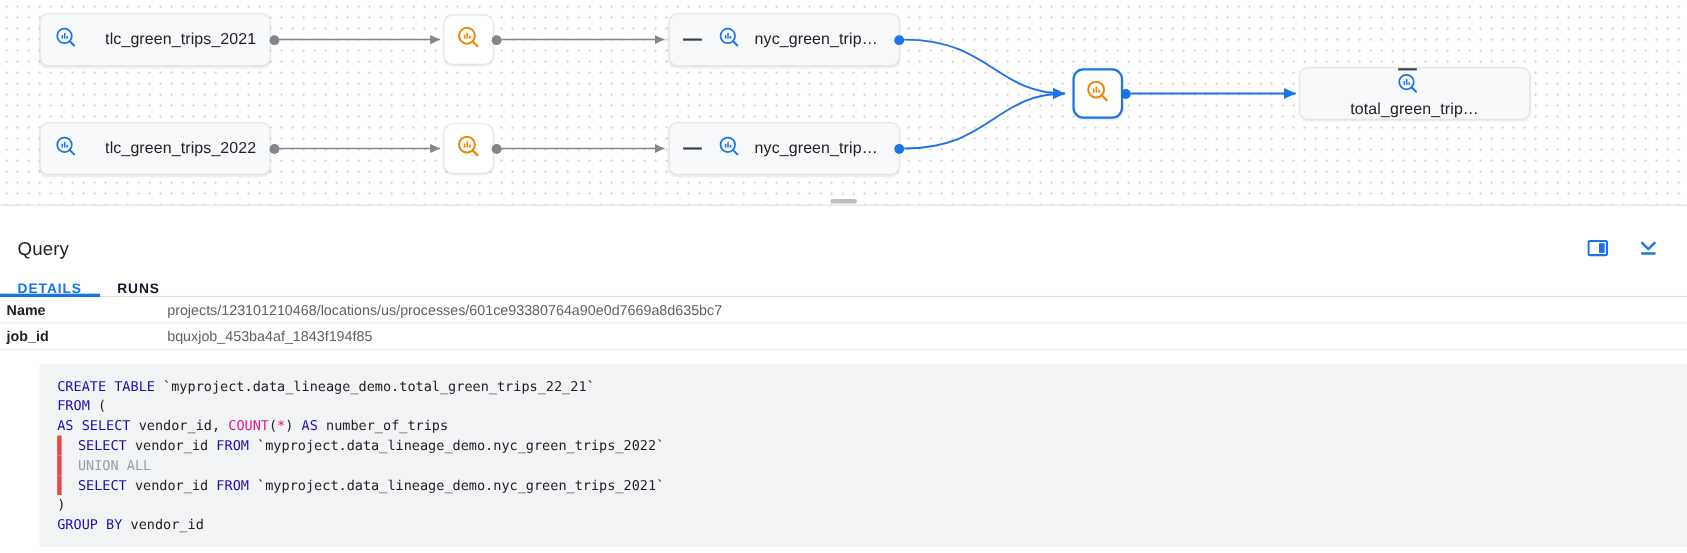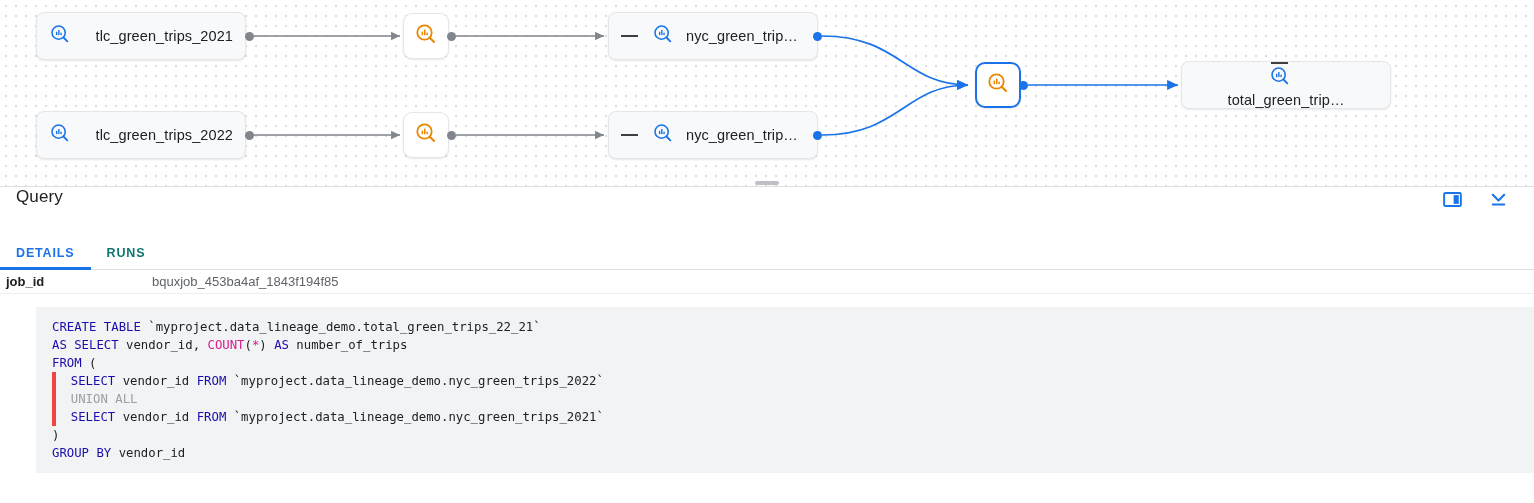--- a/index.html
+++ b/index.html
@@ -116,21 +116,21 @@
   .drag-handle {
     width: 24px;
     height: 4px;
     border-radius: 2px;
     background: #bdc1c6;
   }
 
   .panel-header {
     height: 50px;
     display: flex;
-    align-items: flex-start;
+    align-items: flex-end;
     padding: 0 16px;
   }
   .panel-title {
     font-size: 17px;
     color: #202124;
     letter-spacing: .1px;
   }
   .header-actions {
     margin-left: auto;
     display: flex;
@@ -146,30 +146,31 @@
     justify-content: center;
     cursor: pointer;
   }
 
   
   .tabs {
     display: flex;
     height: 33px;
     border-bottom: 1px solid #e0e0e0;
     padding-left: 0;
+    align-items: flex-end;
   }
   .tab {
     position: relative;
     display: flex;
     align-items: center;
     padding: 0 16px;
     font-size: 12.5px;
     font-weight: bold;
     letter-spacing: .85px;
-    color: #0f766e;
+    color: #0f172a;
     cursor: pointer;
   }
   .tab.active { color: #1a73e8; }
   .tab.active::after {
     content: "";
     position: absolute;
     left: 0; right: 0; bottom: -1px;
     height: 3px;
     background: #1a73e8;
   }
@@ -389,30 +390,34 @@
     <div class="tab active">
       <span>DETAILS</span>
     </div>
     <div class="tab">
       <span>RUNS</span>
     </div>
   </div>
 
   <div>
     <div class="detail-row">
+      <span class="detail-key">Name</span>
+      <span class="detail-val">projects/123101210468/locations/us/processes/601ce93380764a90e0d7669a8d635bc7</span>
+    </div>
+    <div class="detail-row">
       <span class="detail-key">job_id</span>
       <span class="detail-val">bquxjob_453ba4af_1843f194f85</span>
     </div>
   </div>
 
   <div class="sql-block">
     <div id="sql-lines">
         <div class="sql-line"><span class="kw">CREATE TABLE </span><span>`myproject.data_lineage_demo.total_green_trips_22_21`</span></div>
+        <div class="sql-line"><span class="kw">FROM</span><span> (</span></div>
         <div class="sql-line"><span class="kw">AS SELECT </span><span>vendor_id, </span><span class="fn">COUNT</span><span>(</span><span class="op">*</span><span>) </span><span class="kw">AS </span><span>number_of_trips</span></div>
-        <div class="sql-line"><span class="kw">FROM</span><span> (</span></div>
         <div class="sql-line indent-guide"><span class="kw">  SELECT </span><span>vendor_id </span><span class="kw">FROM</span><span> `myproject.data_lineage_demo.nyc_green_trips_2022`</span></div>
         <div class="sql-line indent-guide"><span class="dim">  UNION ALL</span></div>
         <div class="sql-line indent-guide"><span class="kw">  SELECT </span><span>vendor_id </span><span class="kw">FROM</span><span> `myproject.data_lineage_demo.nyc_green_trips_2021`</span></div>
         <div class="sql-line"><span>)</span></div>
         <div class="sql-line"><span class="kw">GROUP BY </span><span>vendor_id</span></div>
       </div>
   </div>
 </div>
 
 </body></html>

